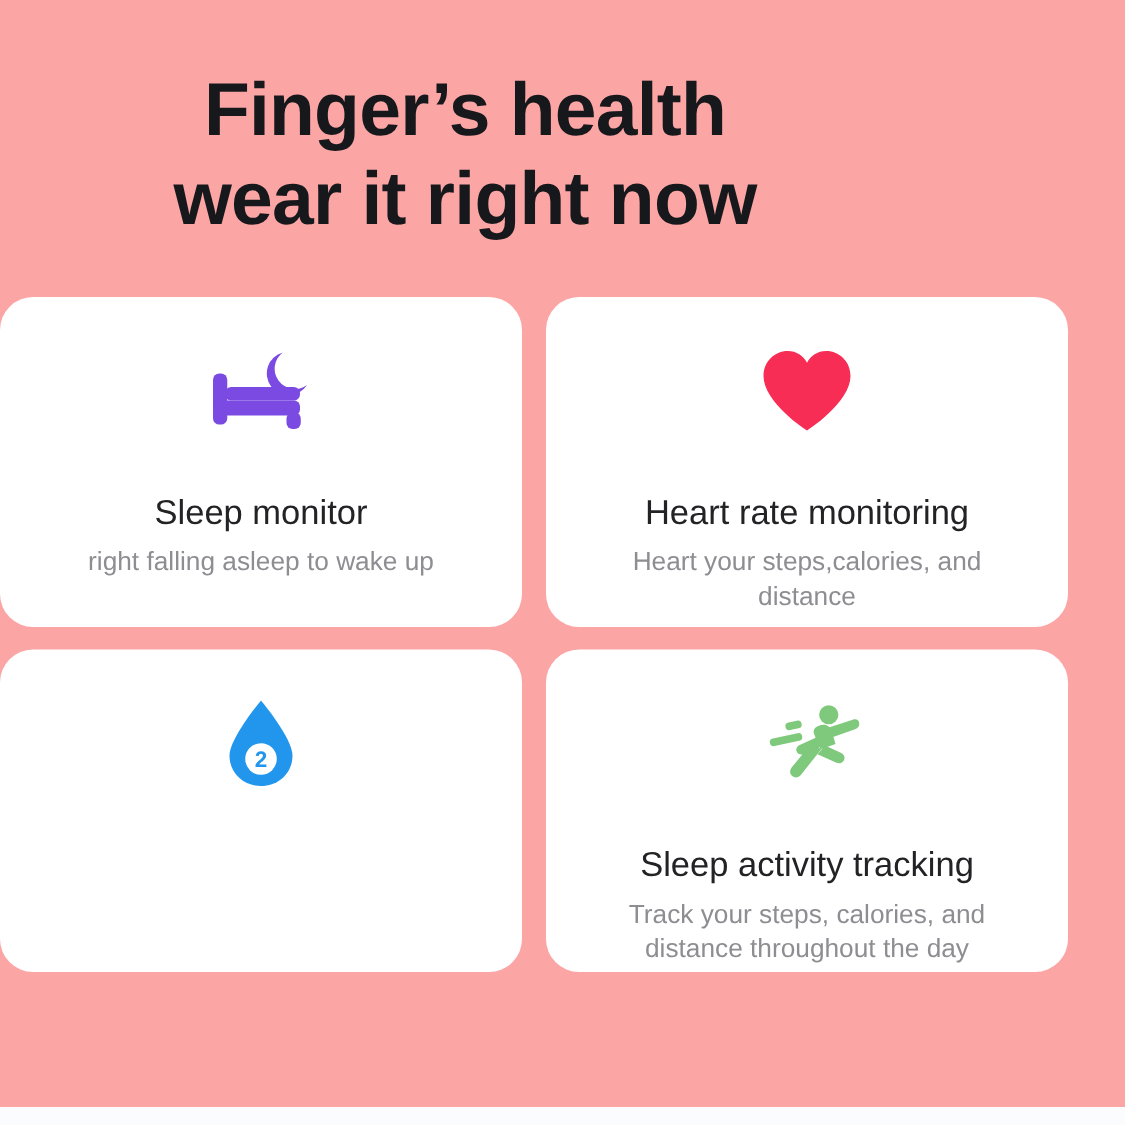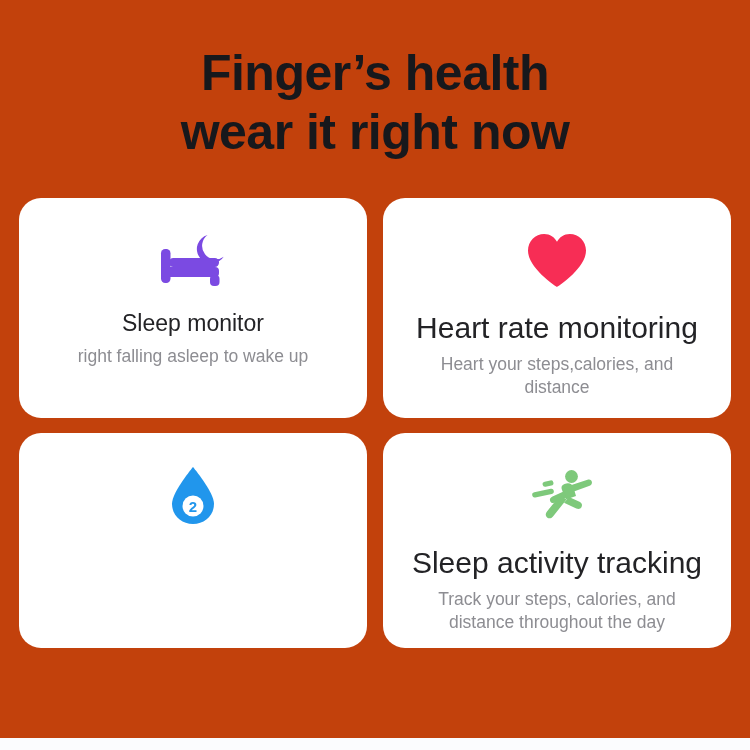--- a/index.html
+++ b/index.html
@@ -10,25 +10,24 @@
     width: 750px;
     height: 750px;
     background: #fbfcfe;
     font-family: "Liberation Sans", sans-serif;
     overflow: hidden;
   }
   .page {
     position: relative;
     width: 750px;
     height: 738px;
-    background: #c2410c;
+    background: #fca5a5;
     box-sizing: border-box;
     display: flex;
     flex-direction: column;
-    align-items: center;
   }
   .page::after {
     content: "";
     position: absolute;
     left: 0;
     right: 0;
     bottom: 0;
     height: 0;
   }
 
@@ -68,38 +67,38 @@
     padding-top: 30px;
     overflow: hidden;
   }
   .card-icon {
     height: 66px;
     display: flex;
     align-items: center;
     justify-content: center;
   }
   .card-title {
-    margin-top: 16px;
+    margin-top: 34px;
     font-size: 23px;
     color: #232326;
     text-align: center;
     line-height: 1.2;
     padding: 0 12px;
   }
   .card-sub {
     margin-top: 7px;
     font-size: 17.5px;
     color: #8d8d92;
     text-align: center;
     line-height: 1.32;
     padding: 0 16px;
     max-width: 300px;
   }
   .card-2 .card-title,
-  .card-4 .card-title { font-size: 30px; }
+  .card-4 .card-title { font-size: 23px; }
 
   
   .drop-num {
     font-family: "Liberation Sans", sans-serif;
     font-size: 15px;
     font-weight: bold;
     fill: #2196ec;
   }
   .bottom-strip {
     width: 750px;

